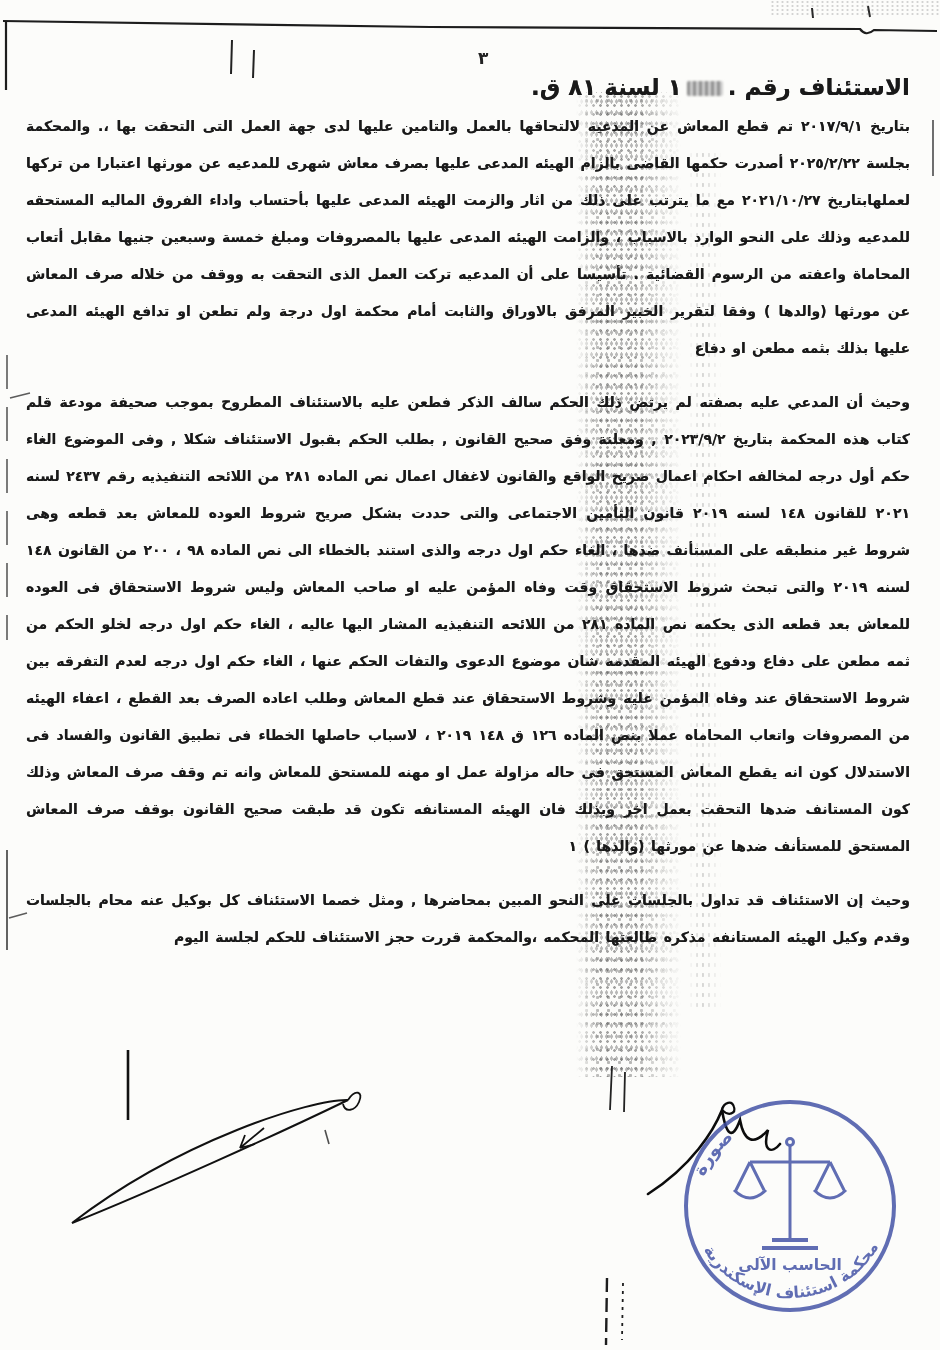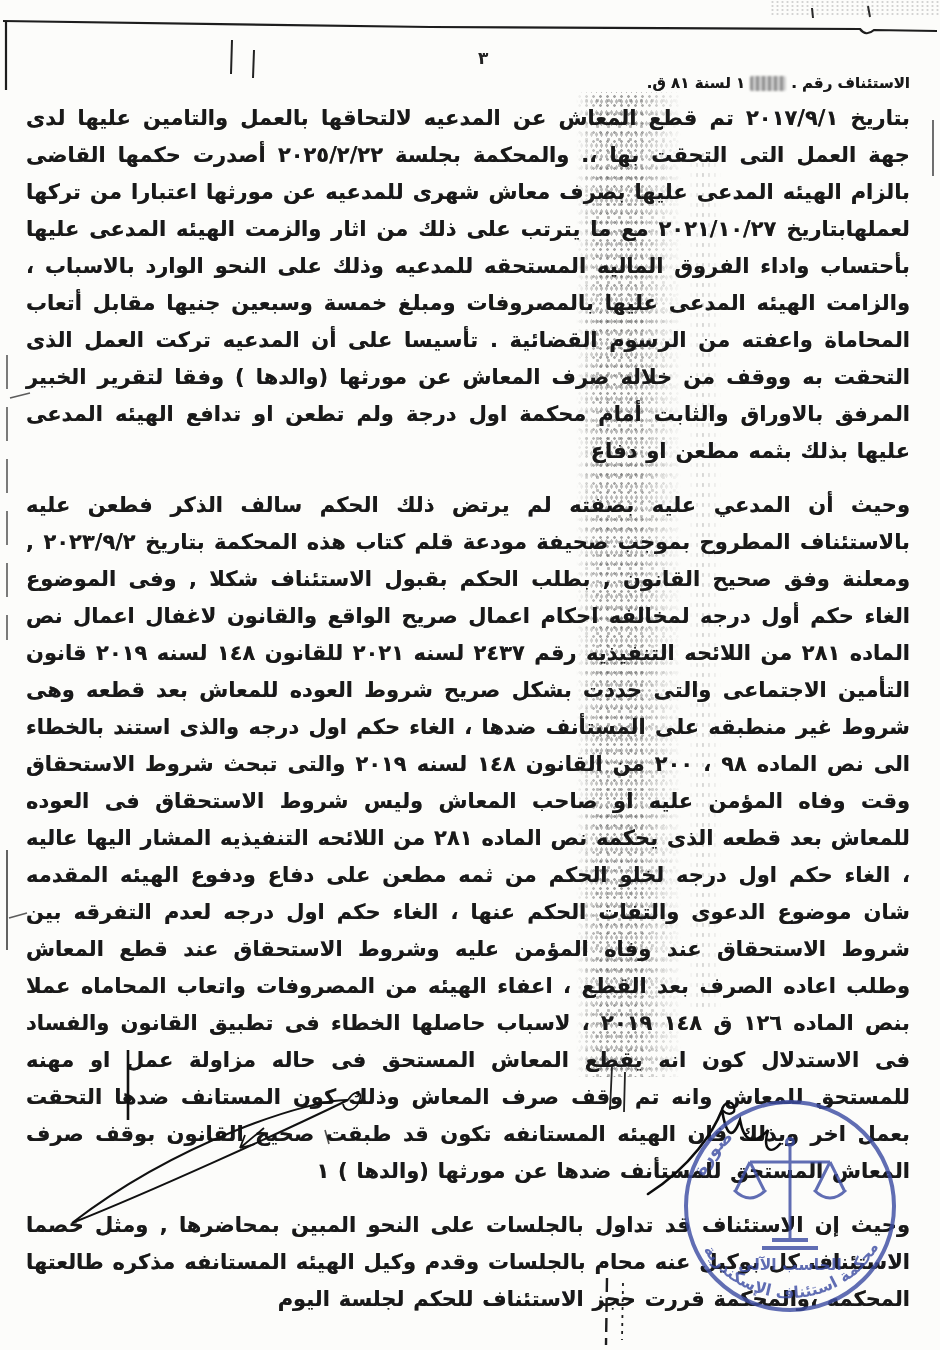--- a/index.html
+++ b/index.html
@@ -15,35 +15,35 @@
     position:absolute;top:48px;left:478px;
     font-size:17px;font-weight:bold;color:#222;
   }
   .doc{
     position:absolute;top:74px;right:30px;left:26px;
     direction:rtl;
     color:#191919;
   }
   .case-header{
     text-align:right;
-    font-size:15px;font-weight:bold;
+    font-size:23px;font-weight:bold;
     margin:0 0 8px 0;
     text-shadow:0 0 .4px rgba(0,0,0,.65);
   }
   .redact{
     display:inline-block;width:36px;height:15px;
     vertical-align:middle;margin:0 5px;
     background:repeating-linear-gradient(90deg,#8f8f8f 0 3px,#cfcfcf 3px 6px),
                repeating-linear-gradient(0deg,rgba(120,120,120,.5) 0 3px,rgba(220,220,220,.5) 3px 6px);
     filter:blur(1px);
     border-radius:2px;
   }
   .para{
     margin:0 0 17px 0;
-    font-size:21px;line-height:37px;
+    font-size:14px;line-height:37px;
     font-weight:bold;
     text-align:justify;
     word-spacing:1.5px;
     text-shadow:0 0 .45px rgba(0,0,0,.6);
   }
   
   .streak{
     position:absolute;left:576px;top:92px;width:106px;height:985px;
     background-image:
       radial-gradient(rgba(25,25,25,.55) 1px, transparent 1.4px),

